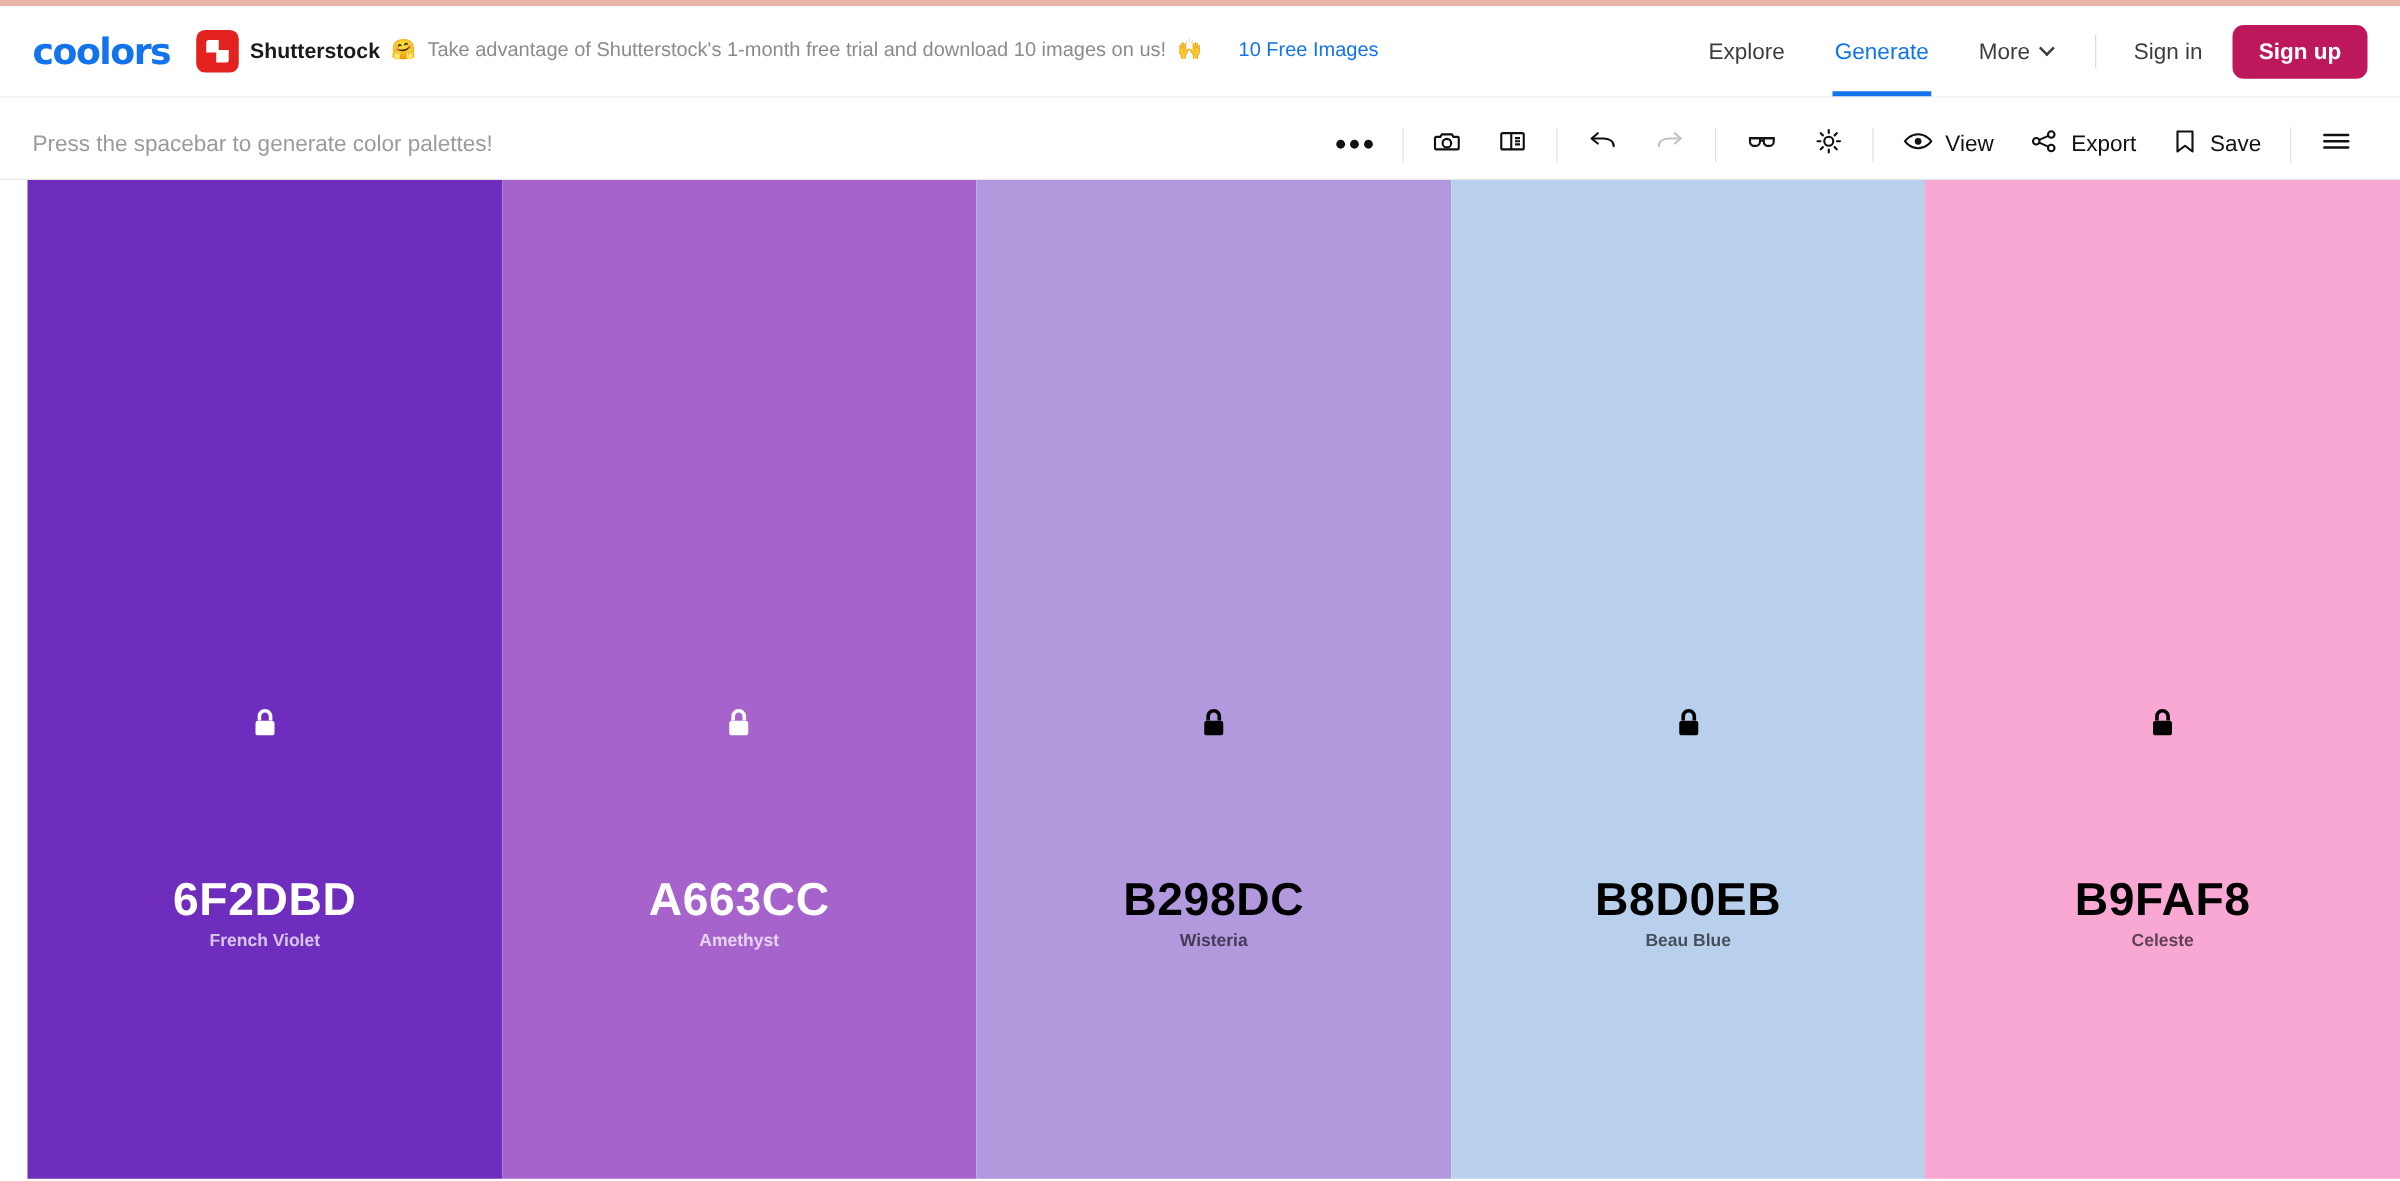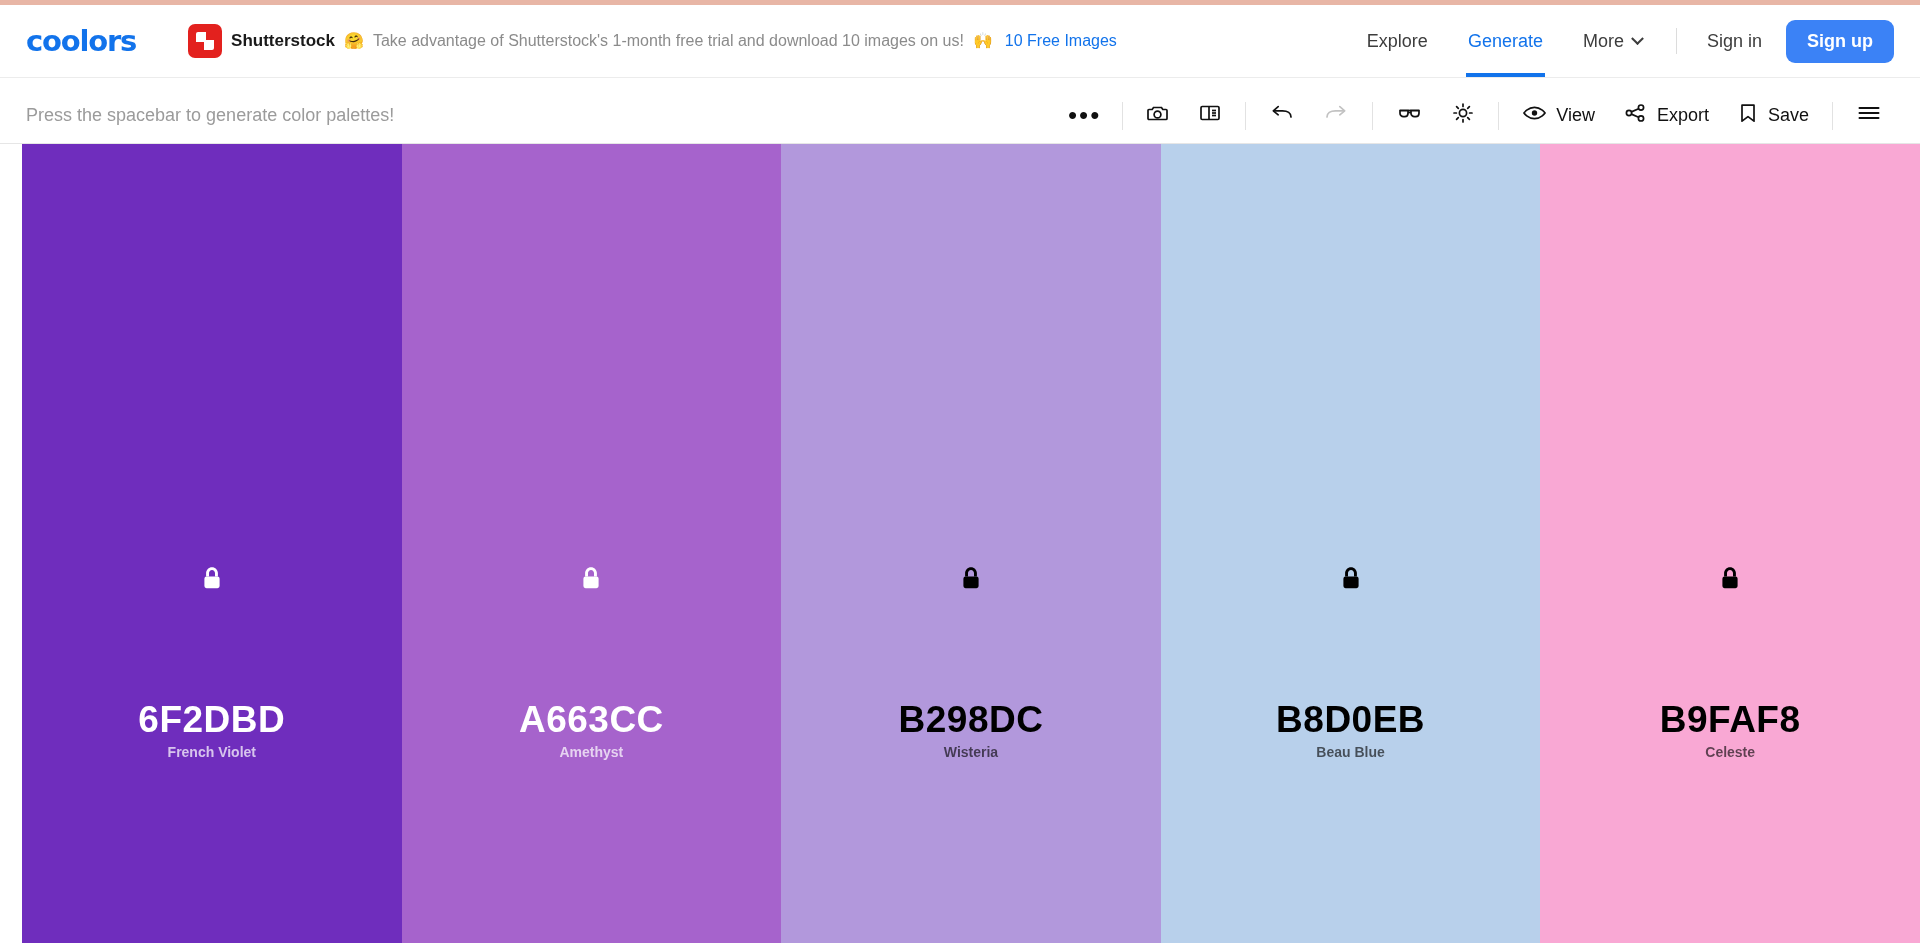--- a/index.html
+++ b/index.html
@@ -21,21 +21,21 @@
     display:flex; align-items:center;
     padding:0 26px 0 26px;
     background:#fff;
     position:relative;
   }
   .logo{
     font-size:29px; font-weight:bold;
     color:#1273eb; letter-spacing:-1.2px;
     font-family:"DejaVu Sans", sans-serif;
     cursor:pointer; white-space:nowrap;
-    margin-right:52px;
+    margin-right:21px;
   }
 
   .promo{
     display:flex; align-items:center; gap:9px;
     flex:0 1 auto; white-space:nowrap;
   }
   .ss-logo{
     width:34px; height:34px; border-radius:7px;
     background:#e3211e; position:relative; flex:none;
   }
@@ -50,21 +50,21 @@
   }
   .ss-logo::after{
     width:10px; height:10px; right:8px; bottom:8px;
     border-radius:0 0 2px 0;
   }
   .ss-name{ font-size:17px; font-weight:bold; color:#1a1a1a; }
   .promo-emoji{ font-size:16px; line-height:1; }
   .promo-text{ font-size:16px; color:#8b8b8b; }
   .promo-link{
     font-size:16px; color:#1273eb; cursor:pointer;
-    margin-left:3px;
+    margin-left:20px;
     text-align:center;
   }
 
   .nav{
     margin-left:auto;
     display:flex; align-items:center; gap:0px;
     height:100%;
   }
   .nav-item{
     font-size:18px; color:#3d3d3d; cursor:pointer;
@@ -83,21 +83,21 @@
     margin-left:9px;
   }
   .nav-sep{
     width:1px; height:26px; background:#dcdcdc; margin:0 14px;
   }
   .signin{
     font-size:18px; color:#3d3d3d; cursor:pointer; padding:0 16px;
   }
   .signup{
     font-size:18px; font-weight:bold; color:#fff;
-    background:#3b82f6; border:none; border-radius:9px;
+    background:#be185d; border:none; border-radius:9px;
     padding:11px 21px; cursor:pointer; margin-left:8px;
     font-family:"Liberation Sans", sans-serif;
   }
 
   
   .toolbar{
     height:67px; width:100%;
     display:flex; align-items:center;
     padding:10px 24px 0 26px;
     border-top:1px solid #ececec;

